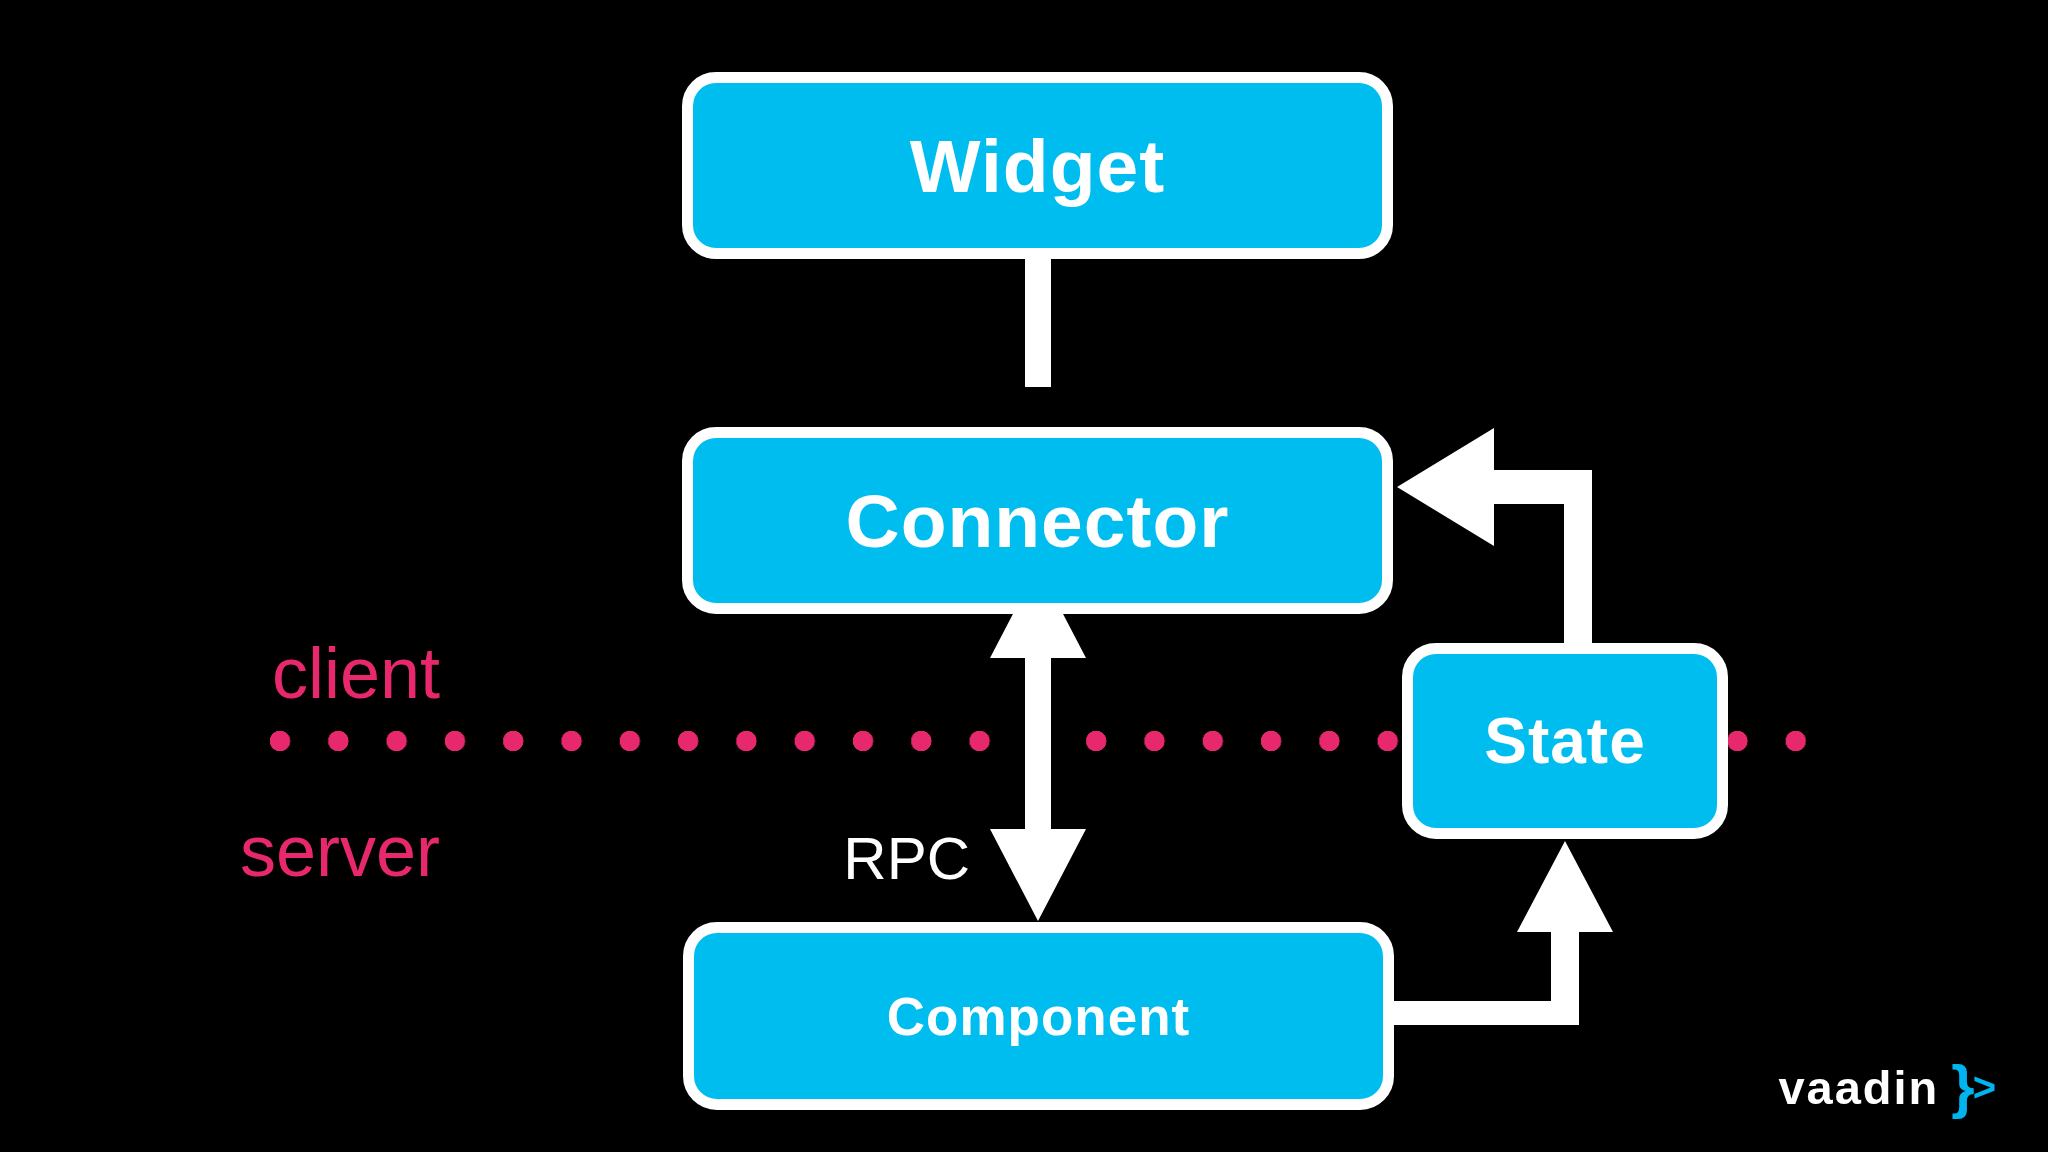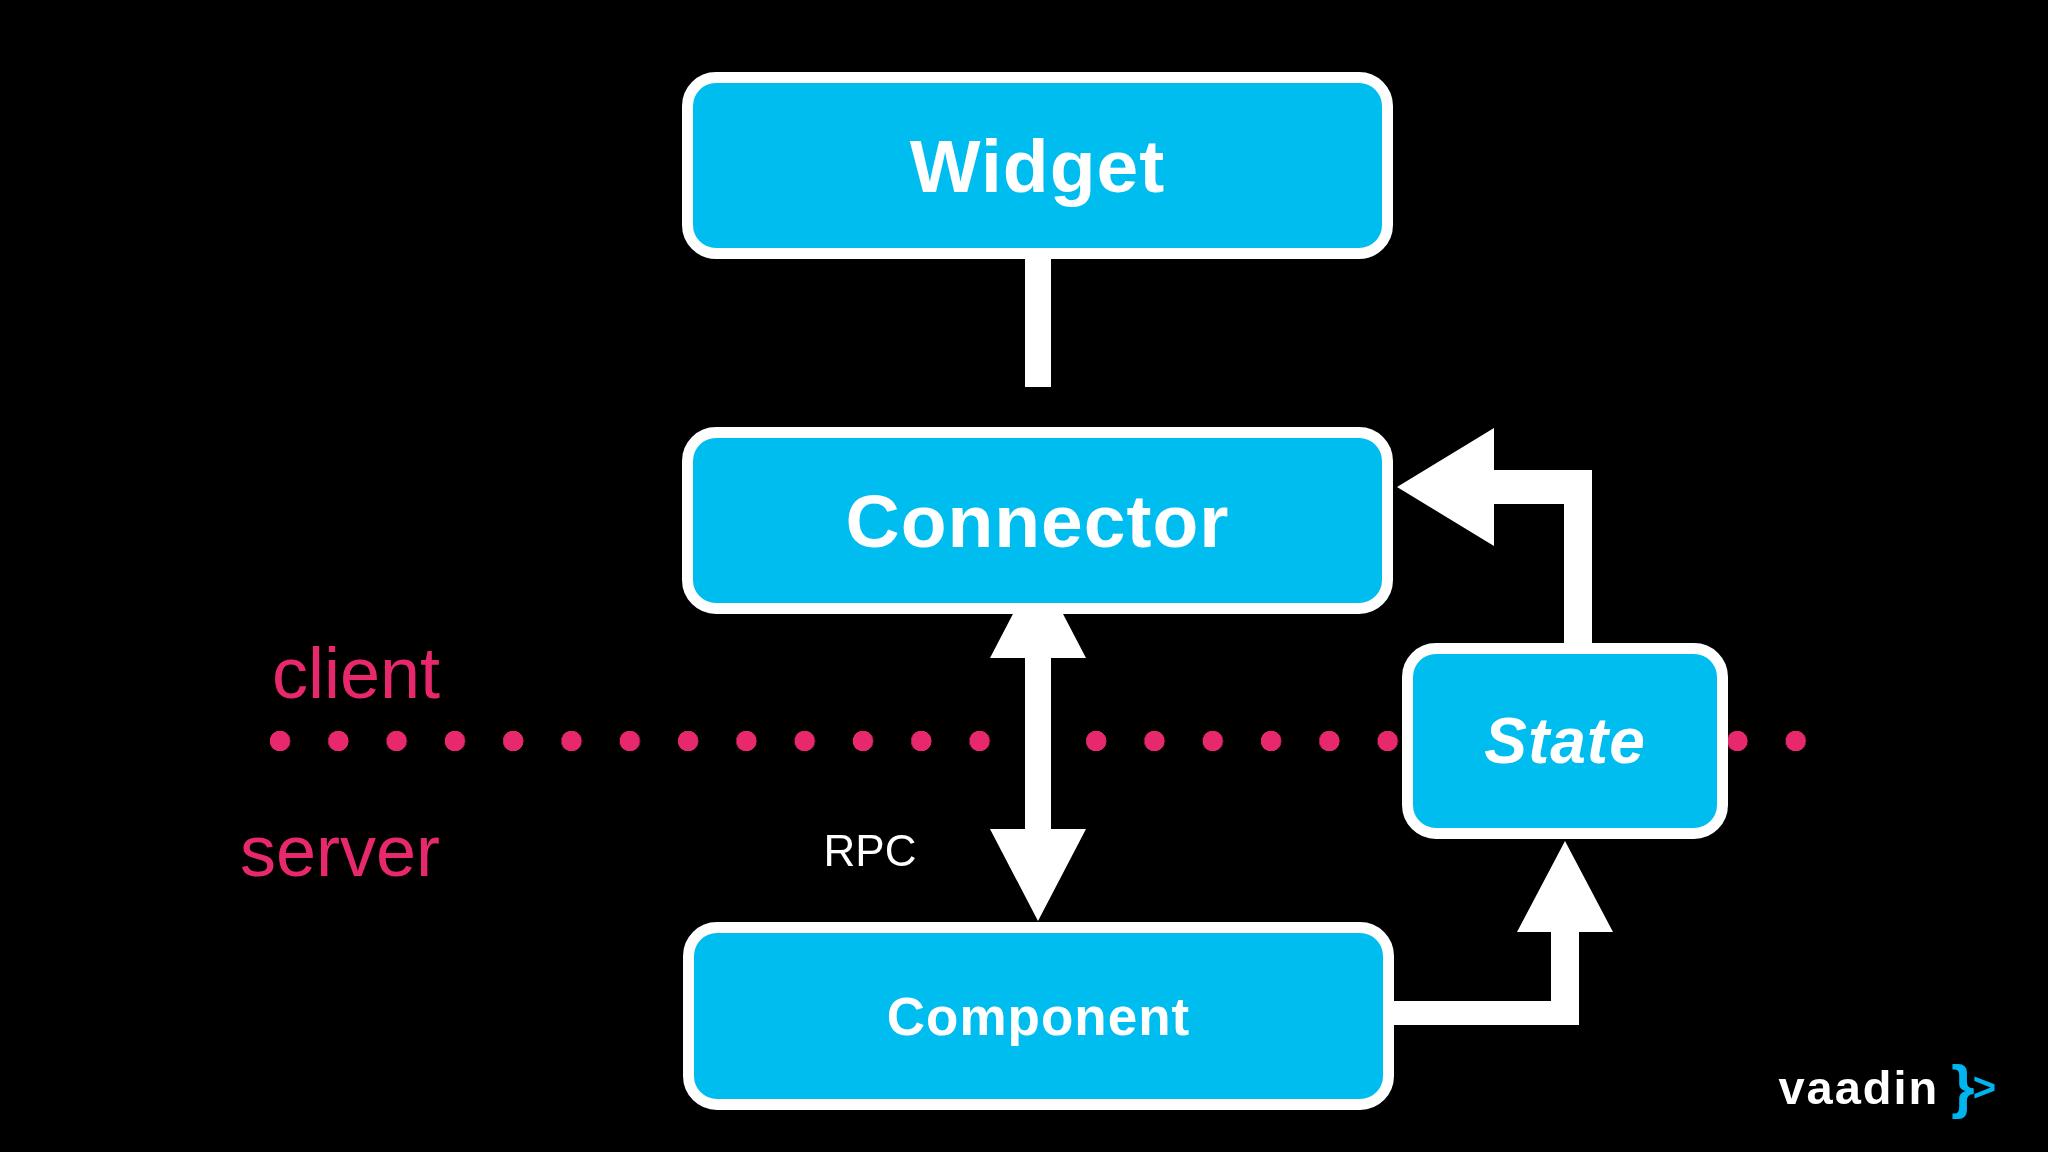--- a/index.html
+++ b/index.html
@@ -22,21 +22,21 @@
     align-items: center;
     justify-content: center;
     color: var(--node-text, #fff);
     font-weight: bold;
     z-index: 3;
     letter-spacing: 1px;
   }
   .node-widget    { left: 682px;  top: 72px;  width: 711px; height: 187px; font-size: 75px; }
   .node-connector { left: 682px;  top: 379px; width: 711px; height: 187px; font-size: 75px; margin-top: 48px; }
   .node-component { left: 683px;  top: 922px; width: 711px; height: 188px; font-size: 53px; }
-  .node-state     { left: 1402px; top: 643px; width: 326px; height: 196px; font-size: 64px; font-style: italic; }
+  .node-state     { left: 1402px; top: 643px; width: 326px; height: 196px; font-size: 64px; }
 
   
   .dots {
     position: absolute;
     left: 270px; top: 731px;
     width: 1536px; height: 20px;
     z-index: 1;
     background-image: radial-gradient(circle at 10px 10px, var(--divider-pink, #E8286D) 10px, rgba(0,0,0,0) 10.5px);
     background-size: 58.3px 20px;
     background-repeat: repeat-x;
@@ -54,23 +54,23 @@
     line-height: 1;
     z-index: 2;
   }
   .label-client { left: 272px; top: 637px; }
   .label-server { left: 240px; top: 815px; }
 
   .rpc {
     position: absolute;
     left: 770px; top: 829px;
     width: 200px;
-    text-align: center;
+    text-align: right;
     color: var(--arrow-white, #fff);
-    font-size: 44px;
+    font-size: 60px;
     font-weight: 400;
     line-height: 1;
     z-index: 2;
   }
 
   .logo {
     position: absolute;
     right: 52px; top: 1056px;
     height: 62px;
     display: flex;

